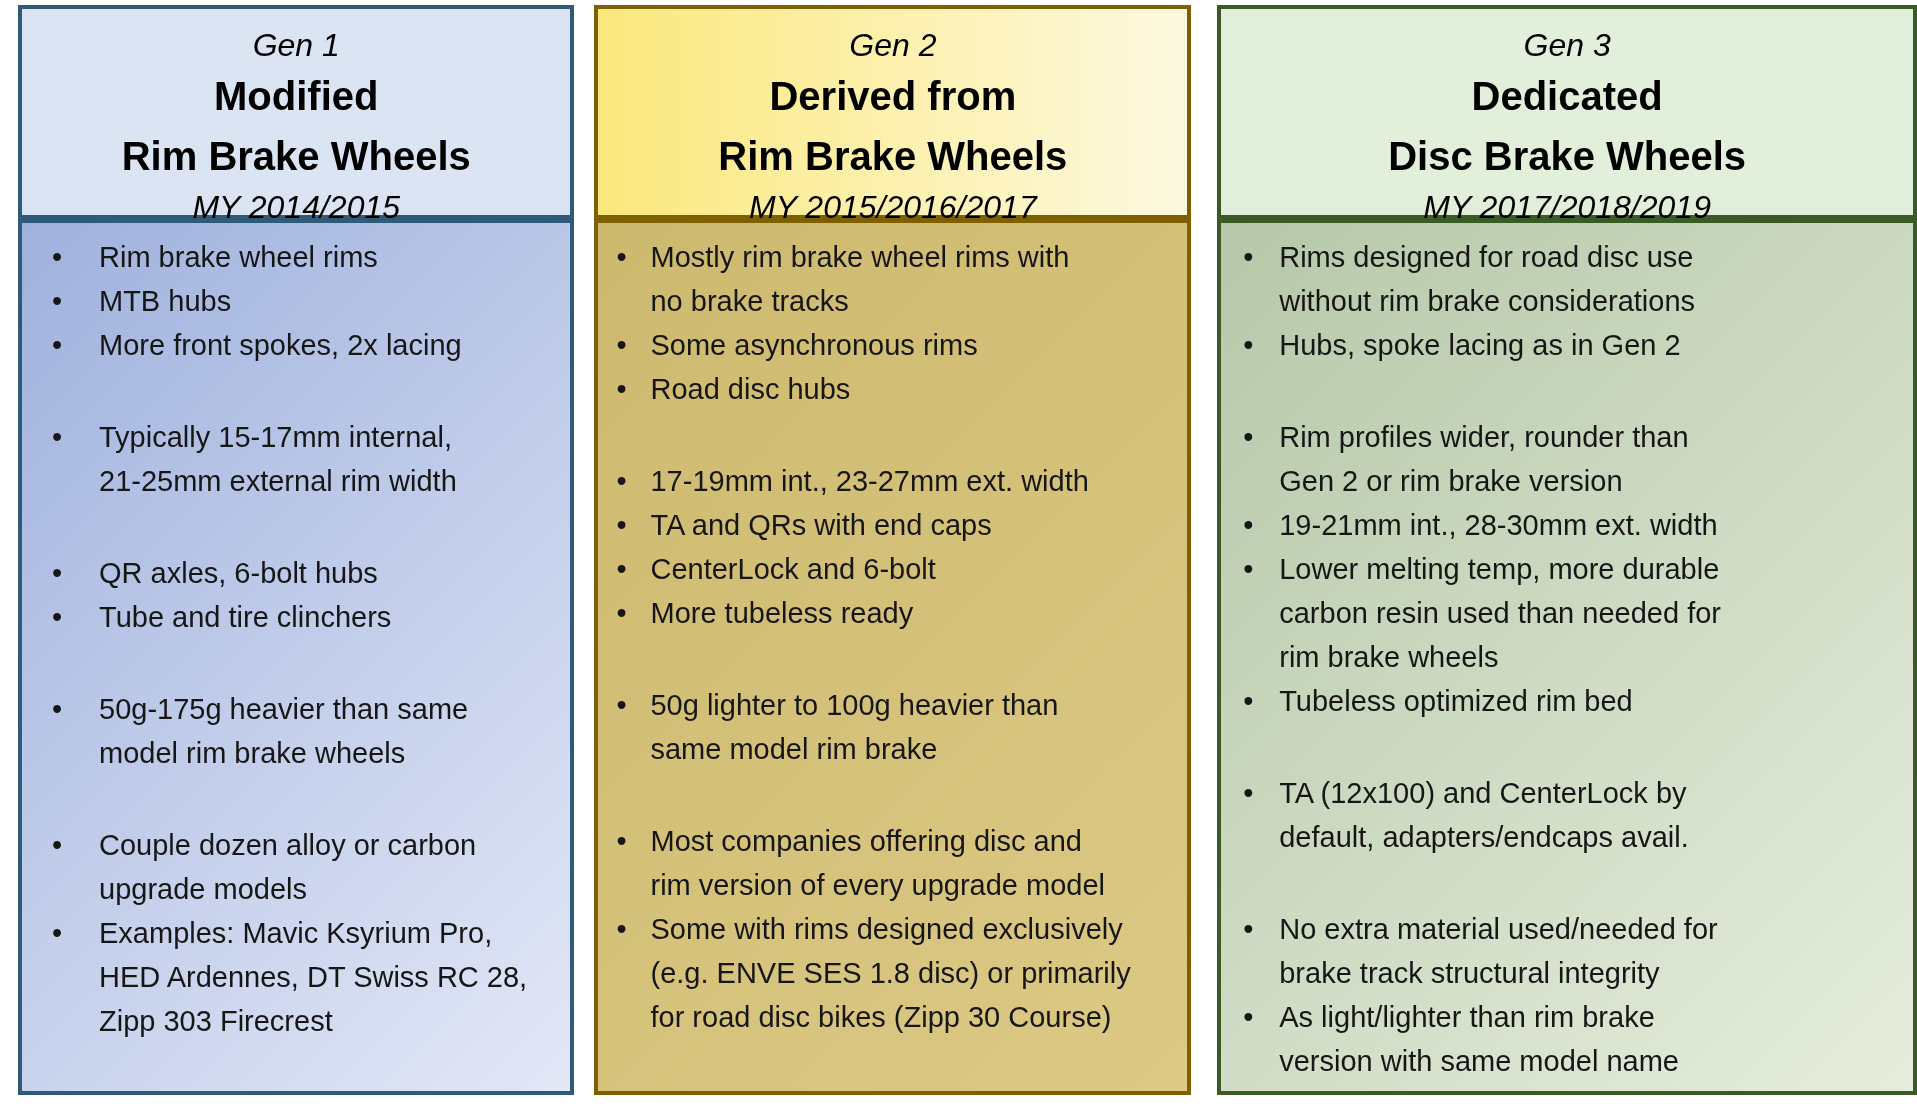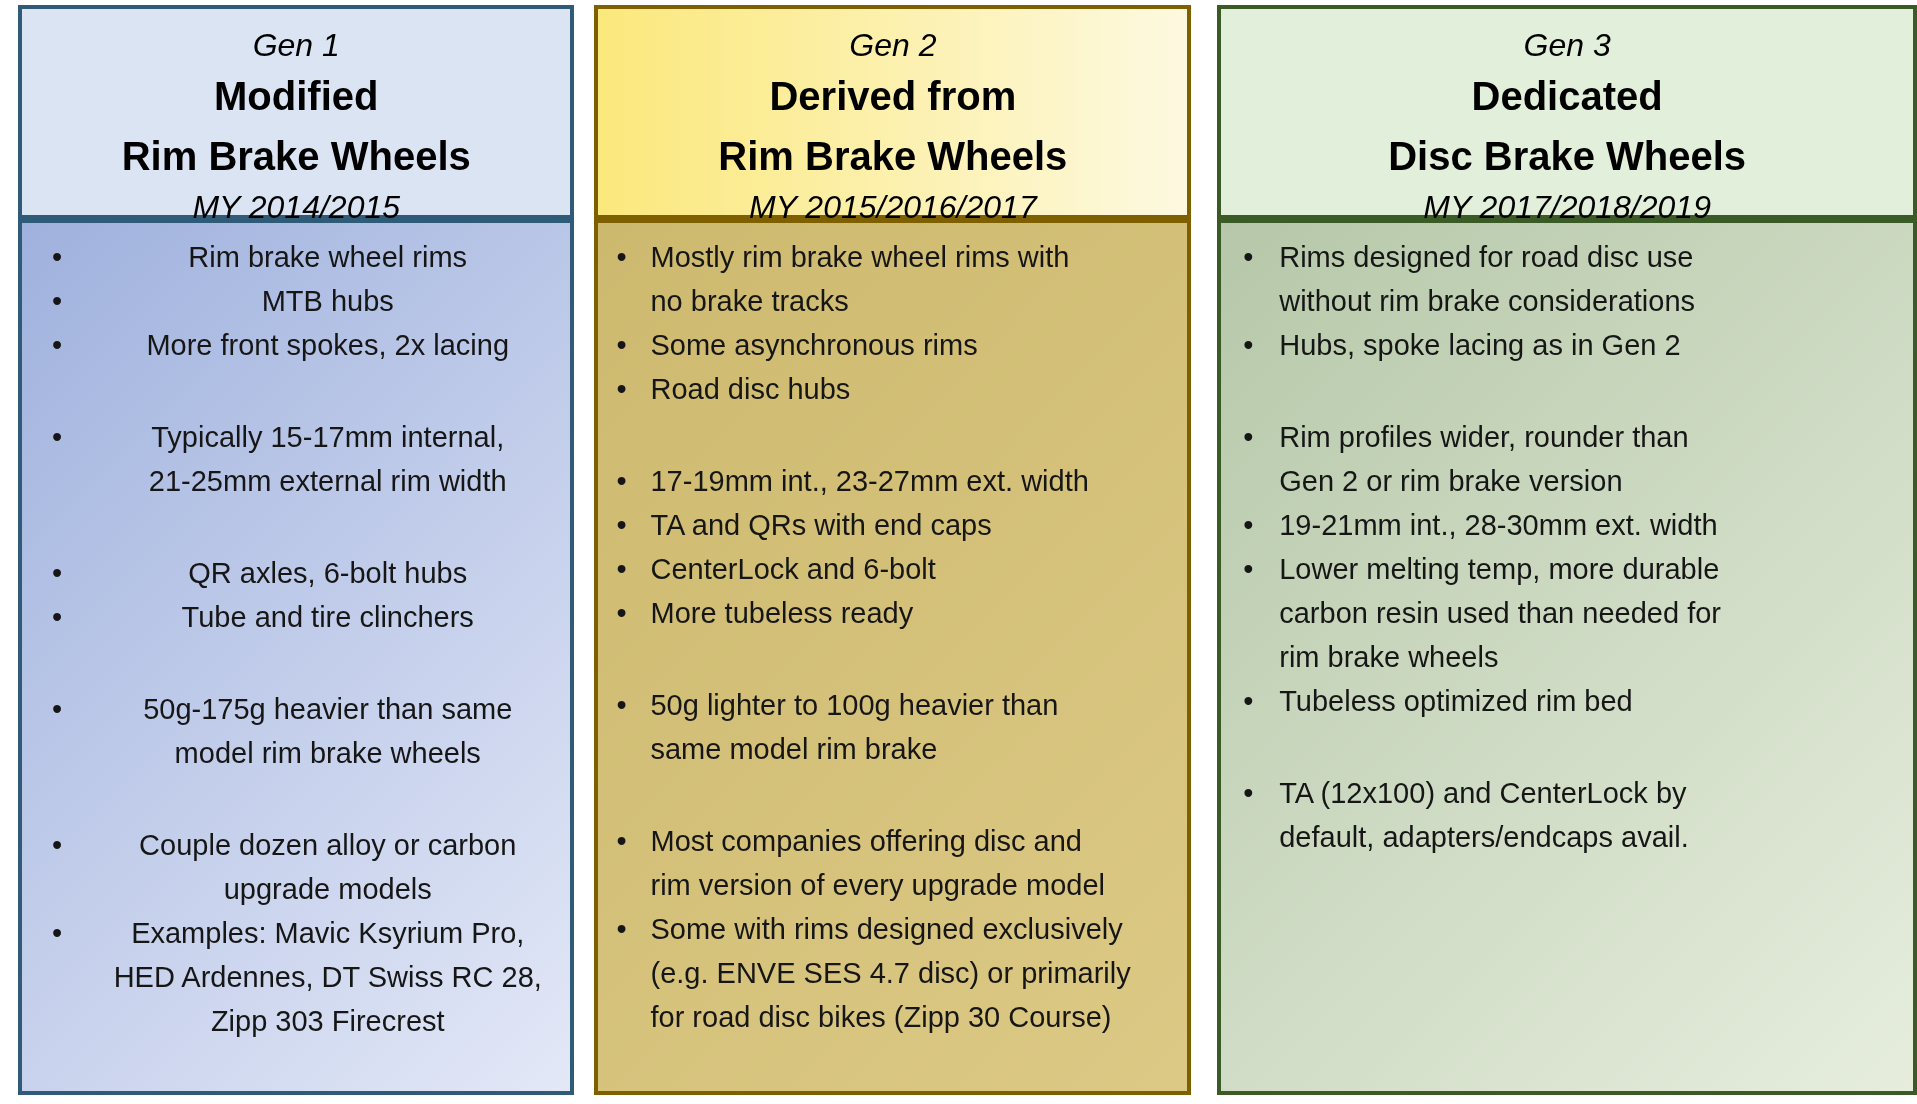--- a/index.html
+++ b/index.html
@@ -82,21 +82,21 @@
     font-size: 29px;
     line-height: 44px;
     white-space: pre-line;
   }
   li.bullet::before {
     content: "\2022";
     position: absolute;
     top: 0;
   }
   
-  .c0 li.bullet { padding-left: 77px; text-align: center; }
+  .c0 li.bullet { padding-left: 77px; }
   .c0 li.bullet::before { left: 30px; }
   .c1 li.bullet { padding-left: 52px; }
   .c1 li.bullet::before { left: 18px; }
   .c2 li.bullet { padding-left: 58px; }
   .c2 li.bullet::before { left: 22px; }
 </style>
 </head>
 <body>
 
 <div class="slide">
@@ -157,21 +157,21 @@
         <li class="bullet">More tubeless ready</li>
       </ul>
       <ul class="group">
         <li class="bullet">50g lighter to 100g heavier than
 same model rim brake</li>
       </ul>
       <ul class="group">
         <li class="bullet">Most companies offering disc and
 rim version of every upgrade model</li>
         <li class="bullet">Some with rims designed exclusively
-(e.g. ENVE SES 4.7 disc) or primarily
+(e.g. ENVE SES 1.8 disc) or primarily
 for road disc bikes (Zipp 30 Course)</li>
       </ul>
     </div>
   </div>
 
   <div class="column c2" style="--border: #3a5b26; --header-from: #e2efda; --header-to: #e2efda; --body-from: #b6c8a9; --body-to: #e6eddd;">
     <div class="col-header">
       <div class="gen-line">Gen 3</div>
       <div class="title-line">Dedicated
 Disc Brake Wheels</div>
@@ -189,16 +189,22 @@
         <li class="bullet">19-21mm int., 28-30mm ext. width</li>
         <li class="bullet">Lower melting temp, more durable
 carbon resin used than needed for
 rim brake wheels</li>
         <li class="bullet">Tubeless optimized rim bed</li>
       </ul>
       <ul class="group">
         <li class="bullet">TA (12x100) and CenterLock by
 default, adapters/endcaps avail.</li>
       </ul>
+      <ul class="group">
+        <li class="bullet">No extra material used/needed for
+brake track structural integrity</li>
+        <li class="bullet">As light/lighter than rim brake
+version with same model name</li>
+      </ul>
     </div>
   </div>
 
 </div>
 
 </body></html>

